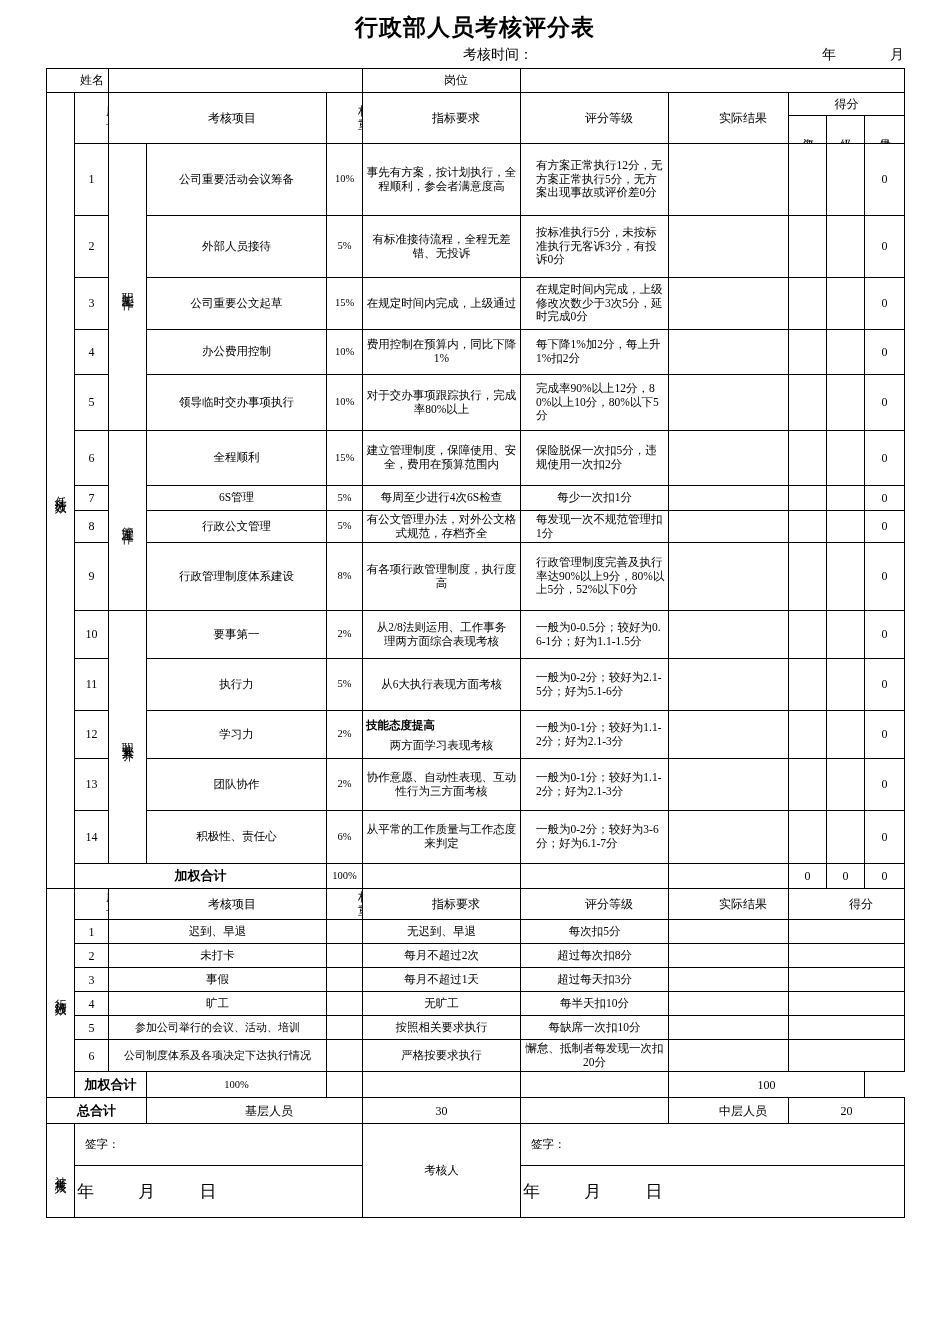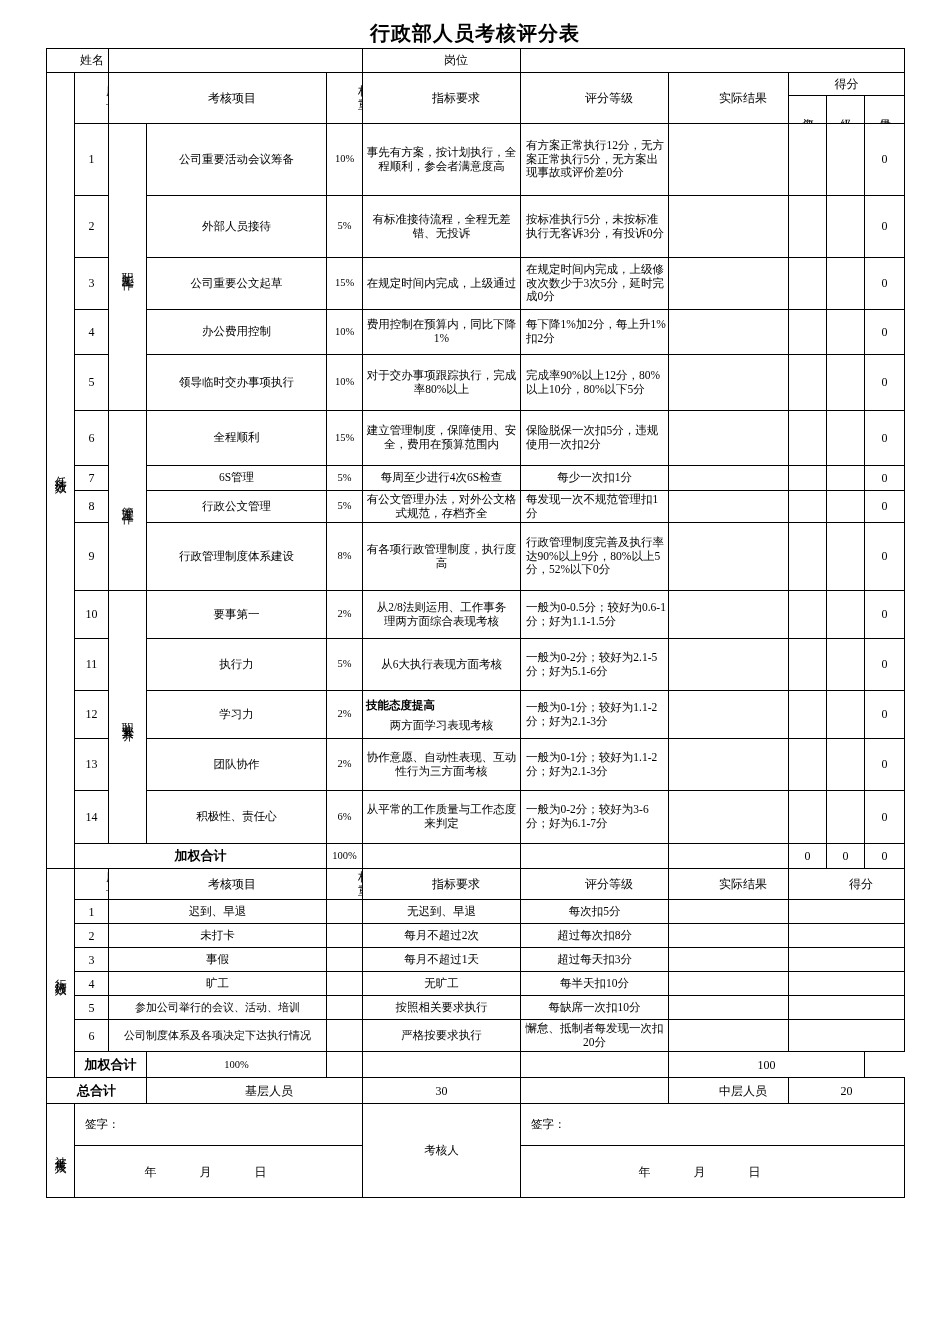--- a/index.html
+++ b/index.html
@@ -8,24 +8,24 @@
     background:#ffffff;
     font-family:"Liberation Serif","DejaVu Serif",serif;
     color:#000;
     -webkit-font-smoothing:none;
   }
   .page{position:relative;width:950px;height:1344px;box-sizing:border-box;}
 
   
   .title{
     text-align:center;
-    font-size:20px;
+    font-size:23px;
     font-weight:bold;
     letter-spacing:1px;
-    padding-top:18px;
+    padding-top:12px;
     line-height:30px;
     font-family:"Liberation Sans","DejaVu Sans",sans-serif;
   }
   .subline{
     position:relative;
     height:26px;
     font-size:14px;
     line-height:26px;
   }
   .subline .lbl{position:absolute;left:463px;top:0;}
@@ -46,45 +46,50 @@
     text-align:center;
     vertical-align:middle;
     line-height:1.18;
     word-break:break-all;
     overflow:hidden;
   }
   .hdr{font-size:12px;padding-left:31px;}
   .b{font-weight:bold;font-size:13px;font-family:"Liberation Sans","DejaVu Sans",sans-serif;}
   .num{font-size:12px;}
   .wt{font-size:10.5px;}
-  .cellL{text-align:left;padding-left:5px;}
+  .cellL{text-align:left;padding-left:15px;}
   .vert{
     writing-mode:vertical-rl;
     text-orientation:upright;
     letter-spacing:2px;
     line-height:1.05;
     margin:0 auto;
     font-size:12px;
     white-space:nowrap;
   }
   .vertwrap{display:flex;align-items:center;justify-content:center;height:100%;}
   .thin{font-size:11px;}
   .ov{position:relative;}
   .ov .l1{position:absolute;left:0;right:0;top:8px;text-align:left;padding-left:3px;font-weight:bold;}
   .ov .l2{position:relative;top:11px;}
   .sigtop{text-align:left;padding-left:10px;}
-  .datecell{text-align:center;padding-right:8px;letter-spacing:20px;font-size:12px;}
+  .datecell{text-align:left;padding-right:8px;letter-spacing:20px;font-size:17px;}
 </style>
 </head>
 <body>
 
 <div class="page">
 
   <div class="title">行政部人员考核评分表</div>
 
+  <div class="subline">
+    <span class="lbl">考核时间：</span>
+    <span class="yr">年</span>
+    <span class="mo">月</span>
+  </div>
 
   <table>
     <colgroup>
       <col style="width:28px">
       <col style="width:34px">
       <col style="width:38px">
       <col style="width:180px">
       <col style="width:36px">
       <col style="width:158px">
       <col style="width:148px">

